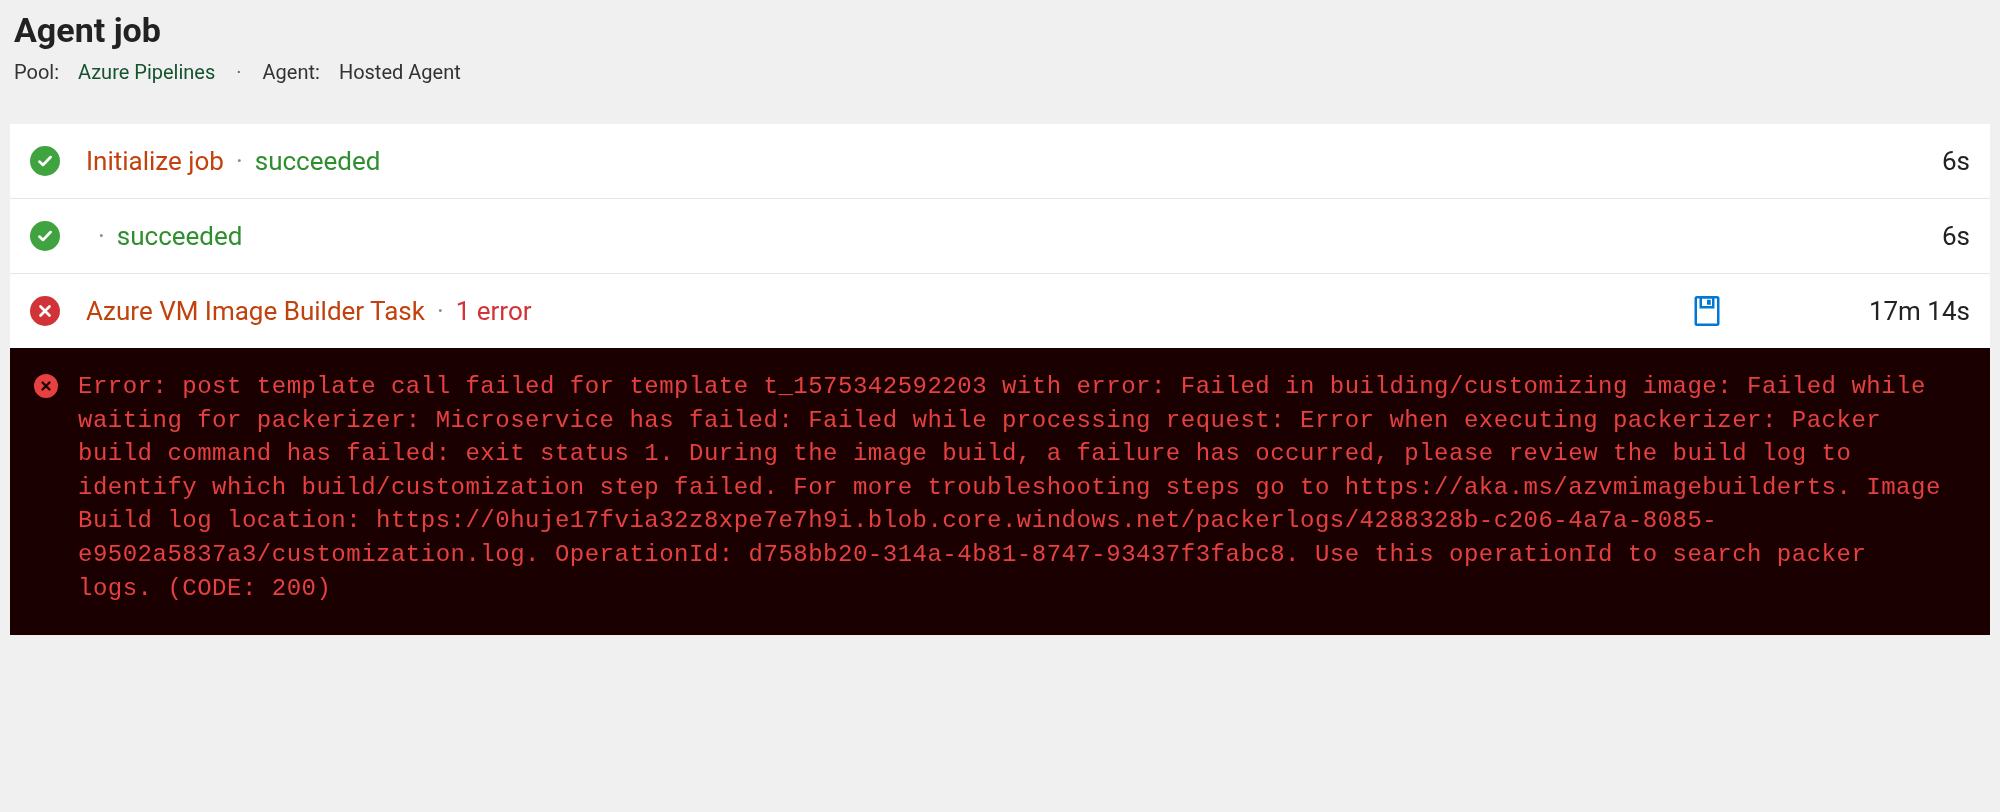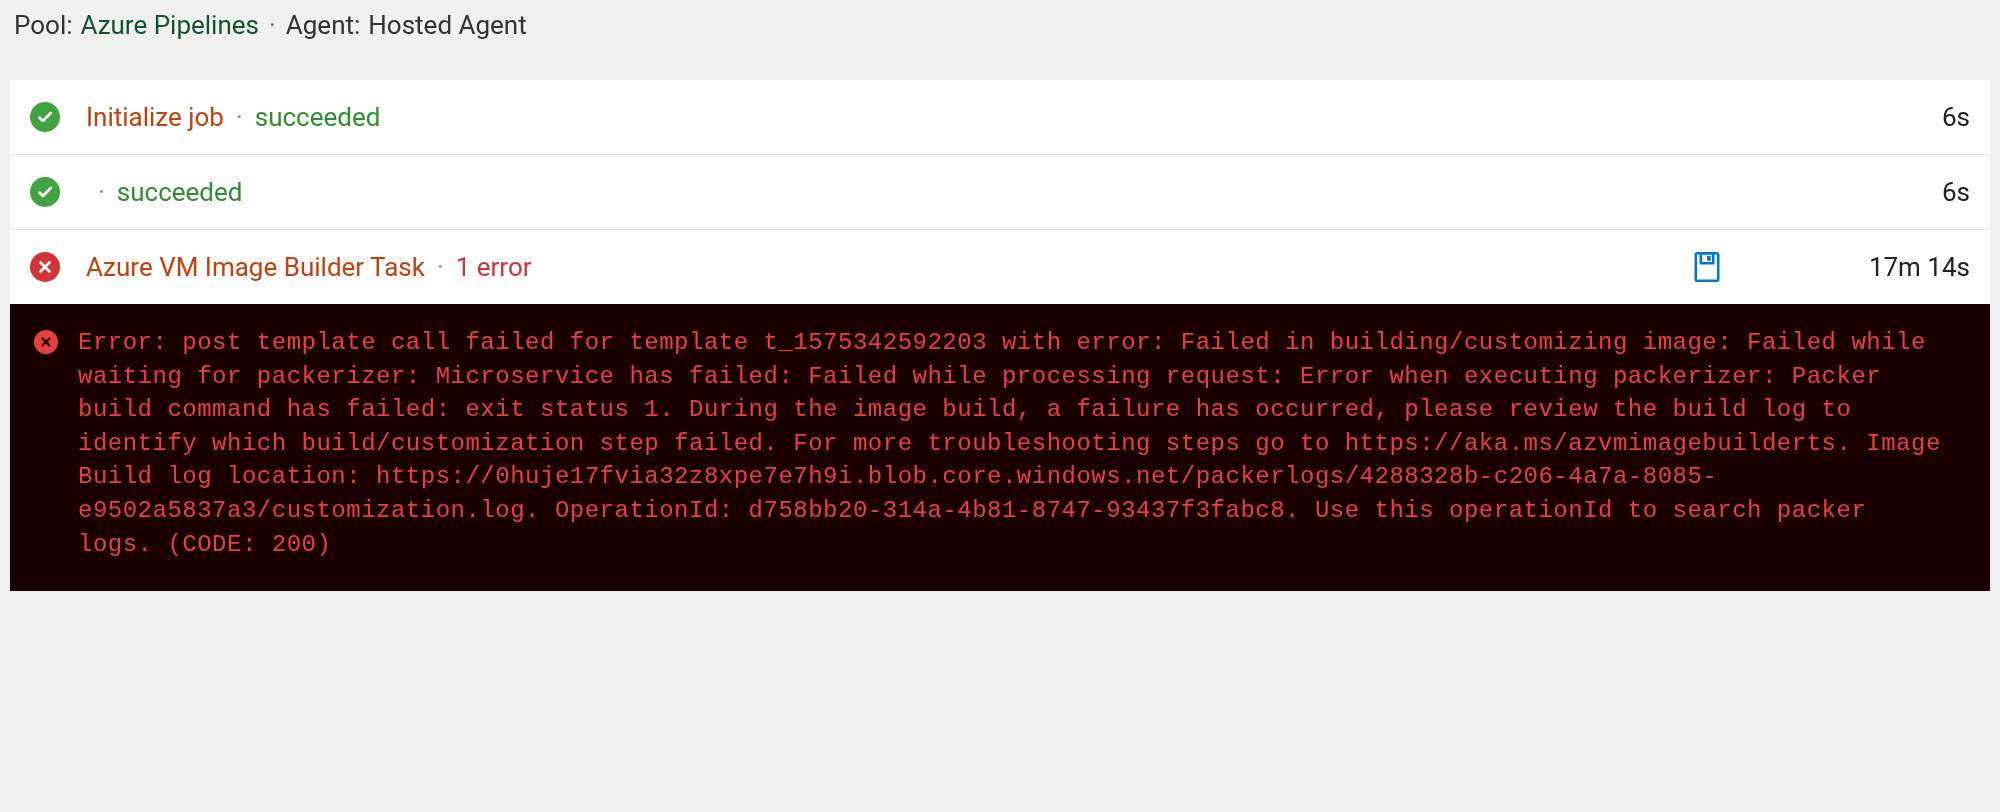--- a/index.html
+++ b/index.html
@@ -15,25 +15,25 @@
     justify-content: space-between;
     align-items: flex-start;
   }
   .header-left { }
   .title {
     font-size: 34px;
     font-weight: 700;
     margin-bottom: 10px;
   }
   .subtitle-row {
-    font-size: 26px;
+    font-size: 20px;
     color: #333;
     display: flex;
     align-items: center;
-    gap: 8px;
+    gap: 19px;
   }
   .subtitle-row .label { color: #333; }
   .subtitle-row a { color: #14532d; text-decoration: none; }
   .subtitle-row .dot { color: #666; padding: 0 2px; }
   .header-right { text-align: right; }
   .started {
     font-size: 26px;
     margin-bottom: 14px;
     margin-top: 6px;
   }
@@ -117,20 +117,21 @@
     white-space: pre-wrap;
     word-break: break-word;
     max-width: 1870px;
   }
 </style>
 </head>
 <body>
 
 <div class="header">
   <div class="header-left">
+    <div class="title">Agent job</div>
     <div class="subtitle-row">
       <span class="label">Pool:</span>
       <a href="#">Azure Pipelines</a>
       <span class="dot">·</span>
       <span class="label">Agent:</span>
       <span>Hosted Agent</span>
     </div>
   </div>
 </div>
 

